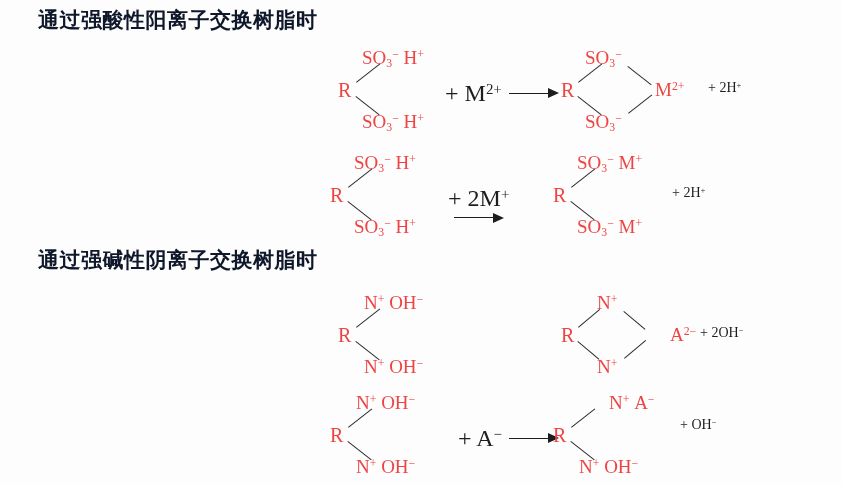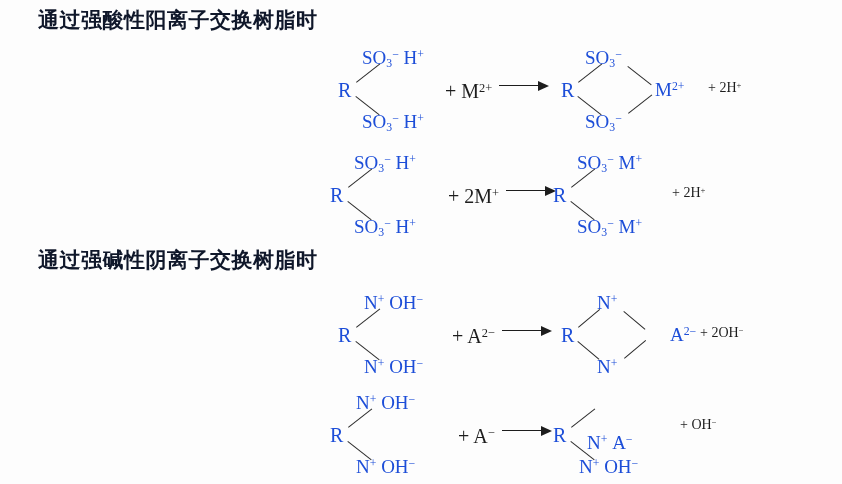--- a/index.html
+++ b/index.html
@@ -46,21 +46,21 @@
   .scheme-2 { top: 145px; }
   .scheme-3 { top: 285px; }
   .scheme-4 { top: 385px; }
 
   
   .node {
     position: absolute;
     white-space: nowrap;
     font-size: 19px;
     line-height: 1;
-    color: #1d4ed8;
+    color: #ef4444;
   }
 
   .node sub {
     font-size: 0.62em;
     vertical-align: -0.28em;
   }
   .charge {
     font-size: 0.62em;
     vertical-align: 0.5em;
   }
@@ -73,23 +73,23 @@
     position: absolute;
     height: 0;
     border-top: 1.6px solid #2a2a2a;
     transform-origin: 0 0;
   }
 
   
   .arrow-group {
     position: absolute;
     display: flex;
-    align-items: flex-start;
-    white-space: nowrap;
-    font-size: 20px;
+    align-items: center;
+    white-space: nowrap;
+    font-size: 24px;
   }
   .arrow {
     display: inline-block;
     position: relative;
     width: 52px;
     height: 12px;
     margin: 0 4px 0 6px;
   }
   .arrow::before {
     content: "";
@@ -158,21 +158,21 @@
   <div class="scheme scheme-2">
 
     <span class="node r-label" style="left:330px; top:40px;">R</span>
     <div class="bond" style="left:348px; top:42px; width:30px; transform:rotate(-38deg);"></div>
     <div class="bond" style="left:348px; top:56px; width:30px; transform:rotate(38deg);"></div>
 
     <span class="node" style="left:354px; top:8px;"><span>SO</span><sub>3</sub><span class="charge">−</span>&nbsp;<span>H</span><span class="charge">+</span></span>
 
     <span class="node" style="left:354px; top:72px;"><span>SO</span><sub>3</sub><span class="charge">−</span>&nbsp;<span>H</span><span class="charge">+</span></span>
 
-    <div class="arrow-group" style="left:448px; top:40px;">
+    <div class="arrow-group" style="left:448px; top:40px;flex-direction:column;">
       <span class="plus-term"><span>+ 2M</span><span class="charge">+</span></span>
       <span class="arrow"></span>
     </div>
 
     <span class="node r-label" style="left:553px; top:40px;">R</span>
     <div class="bond" style="left:571px; top:42px; width:30px; transform:rotate(-38deg);"></div>
     <div class="bond" style="left:571px; top:56px; width:30px; transform:rotate(38deg);"></div>
 
     <span class="node" style="left:577px; top:8px;"><span>SO</span><sub>3</sub><span class="charge">−</span>&nbsp;<span>M</span><span class="charge">+</span></span>
 
@@ -186,24 +186,20 @@
   <div class="scheme scheme-3">
 
     <span class="node r-label" style="left:338px; top:40px;">R</span>
     <div class="bond" style="left:356px; top:42px; width:30px; transform:rotate(-38deg);"></div>
     <div class="bond" style="left:356px; top:56px; width:30px; transform:rotate(38deg);"></div>
 
     <span class="node" style="left:364px; top:8px;"><span>N</span><span class="charge">+</span>&nbsp;<span>OH</span><span class="charge">−</span></span>
 
     <span class="node" style="left:364px; top:72px;"><span>N</span><span class="charge">+</span>&nbsp;<span>OH</span><span class="charge">−</span></span>
 
-    <div class="arrow-group" style="left:452px; top:40px;">
-      <span class="plus-term"><span>+ A</span><span class="charge">2−</span></span>
-      <span class="arrow"></span>
-    </div>
 
     <span class="node r-label" style="left:561px; top:40px;">R</span>
     <div class="bond" style="left:578px; top:42px; width:28px; transform:rotate(-40deg);"></div>
     <div class="bond" style="left:578px; top:56px; width:28px; transform:rotate(40deg);"></div>
     <div class="bond" style="left:624px; top:26px; width:28px; transform:rotate(40deg);"></div>
     <div class="bond" style="left:624px; top:73px; width:28px; transform:rotate(-40deg);"></div>
 
     <span class="node" style="left:597px; top:8px;"><span>N</span><span class="charge">+</span></span>
 
     <span class="node" style="left:597px; top:72px;"><span>N</span><span class="charge">+</span></span>
@@ -225,20 +221,20 @@
 
     <div class="arrow-group" style="left:458px; top:40px;">
       <span class="plus-term"><span>+ A</span><span class="charge">−</span></span>
       <span class="arrow"></span>
     </div>
 
     <span class="node r-label" style="left:553px; top:40px;">R</span>
     <div class="bond" style="left:571px; top:42px; width:30px; transform:rotate(-38deg);"></div>
     <div class="bond" style="left:571px; top:56px; width:30px; transform:rotate(38deg);"></div>
 
-    <span class="node" style="left:587px; top:8px;margin-top:40px;"><span>N</span><span class="charge">+</span>&nbsp;<span>A</span><span class="charge">−</span></span>
+    <span class="node" style="left:609px; top:8px;"><span>N</span><span class="charge">+</span>&nbsp;<span>A</span><span class="charge">−</span></span>
 
     <span class="node" style="left:579px; top:72px;"><span>N</span><span class="charge">+</span>&nbsp;<span>OH</span><span class="charge">−</span></span>
 
     <span class="tail-term" style="left:680px; top:32px;"><span>+ OH</span><span class="charge">−</span></span>
   </div>
 
 </div>
 
 </body></html>

